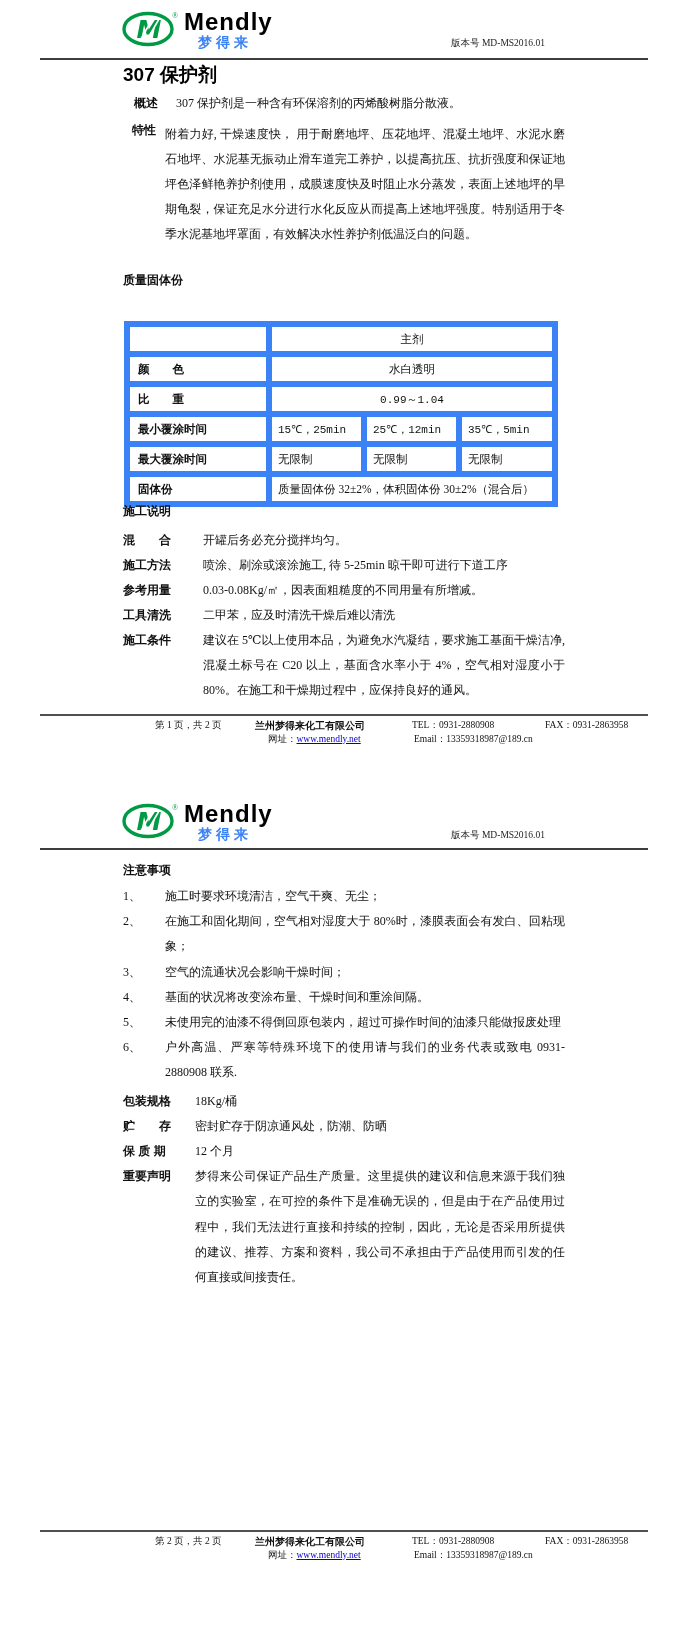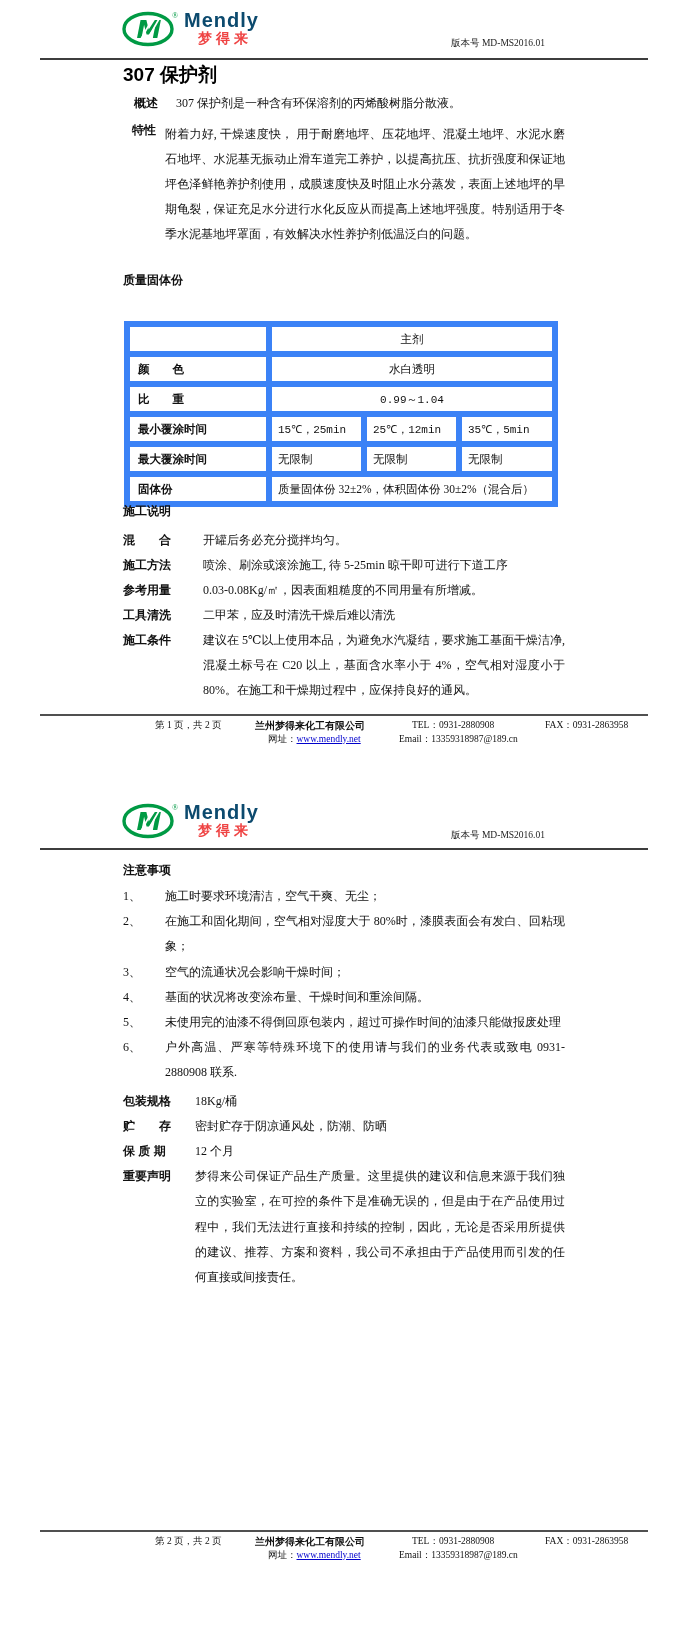--- a/index.html
+++ b/index.html
@@ -10,22 +10,22 @@
     -webkit-font-smoothing:antialiased;
   }
   .page{position:absolute;left:0;width:687px;}
   #page1{top:0;height:770px;}
   #page2{top:770px;height:868px;}
 
   
   .logo{position:absolute;left:122px;display:flex;align-items:flex-start;}
   .logo-mark{position:relative;display:inline-block;width:58px;height:38px;}
   .logo-text{display:flex;flex-direction:column;margin-left:4px;line-height:1;}
-  .logo-en{font-family:"Liberation Sans","DejaVu Sans",sans-serif;font-weight:bold;font-size:20px;color:#0c4a6e;letter-spacing:1px;}
-  .logo-cn{font-family:"Liberation Sans","DejaVu Sans",sans-serif;font-weight:bold;font-size:14px;color:#ef4444;letter-spacing:4px;margin-top:1px;margin-left:14px;}
+  .logo-en{font-family:"Liberation Sans","DejaVu Sans",sans-serif;font-weight:bold;font-size:24px;color:#000000;letter-spacing:1px;}
+  .logo-cn{font-family:"Liberation Sans","DejaVu Sans",sans-serif;font-weight:bold;font-size:14px;color:#3b82f6;letter-spacing:4px;margin-top:1px;margin-left:14px;}
   .version{position:absolute;right:142px;font-size:9.5px;color:#222;}
   .hrule{position:absolute;left:40px;width:608px;height:2px;background:#3d3d3d;}
 
   
   .doc-title{position:absolute;left:123px;top:62px;font-family:"Liberation Sans","DejaVu Sans",sans-serif;font-weight:bold;font-size:19px;color:#000;}
   .kv{display:flex;}
   .kv .k{font-family:"Liberation Sans","DejaVu Sans",sans-serif;font-weight:bold;flex:none;white-space:pre;}
   .overview{position:absolute;left:134px;top:95px;width:445px;}
   .overview .k{width:42px;}
   .features{position:absolute;left:123px;top:122px;width:442px;}
@@ -58,21 +58,21 @@
 
   
   .footer{position:absolute;left:40px;width:608px;height:36px;font-size:9.5px;}
   .footer .frule{height:2px;background:#505050;}
   .f-abs{position:absolute;white-space:nowrap;}
   .f-page{left:115px;top:5px;}
   .f-company{left:215px;top:5px;font-family:"Liberation Sans","DejaVu Sans",sans-serif;font-weight:bold;font-size:10px;}
   .f-tel{left:372px;top:5px;}
   .f-fax{left:505px;top:5px;}
   .f-web{left:228px;top:19px;}
-  .f-email{left:359px;top:19px;}
+  .f-email{left:374px;top:19px;}
   .link{color:#0000cc;text-decoration:underline;cursor:pointer;}
 </style>
 </head>
 <body>
 
 <div class="page" id="page1">
 
   <div class="logo" style="top:10px;">
     <span class="logo-mark">
       <svg width="58" height="38" viewBox="0 0 58 38">

